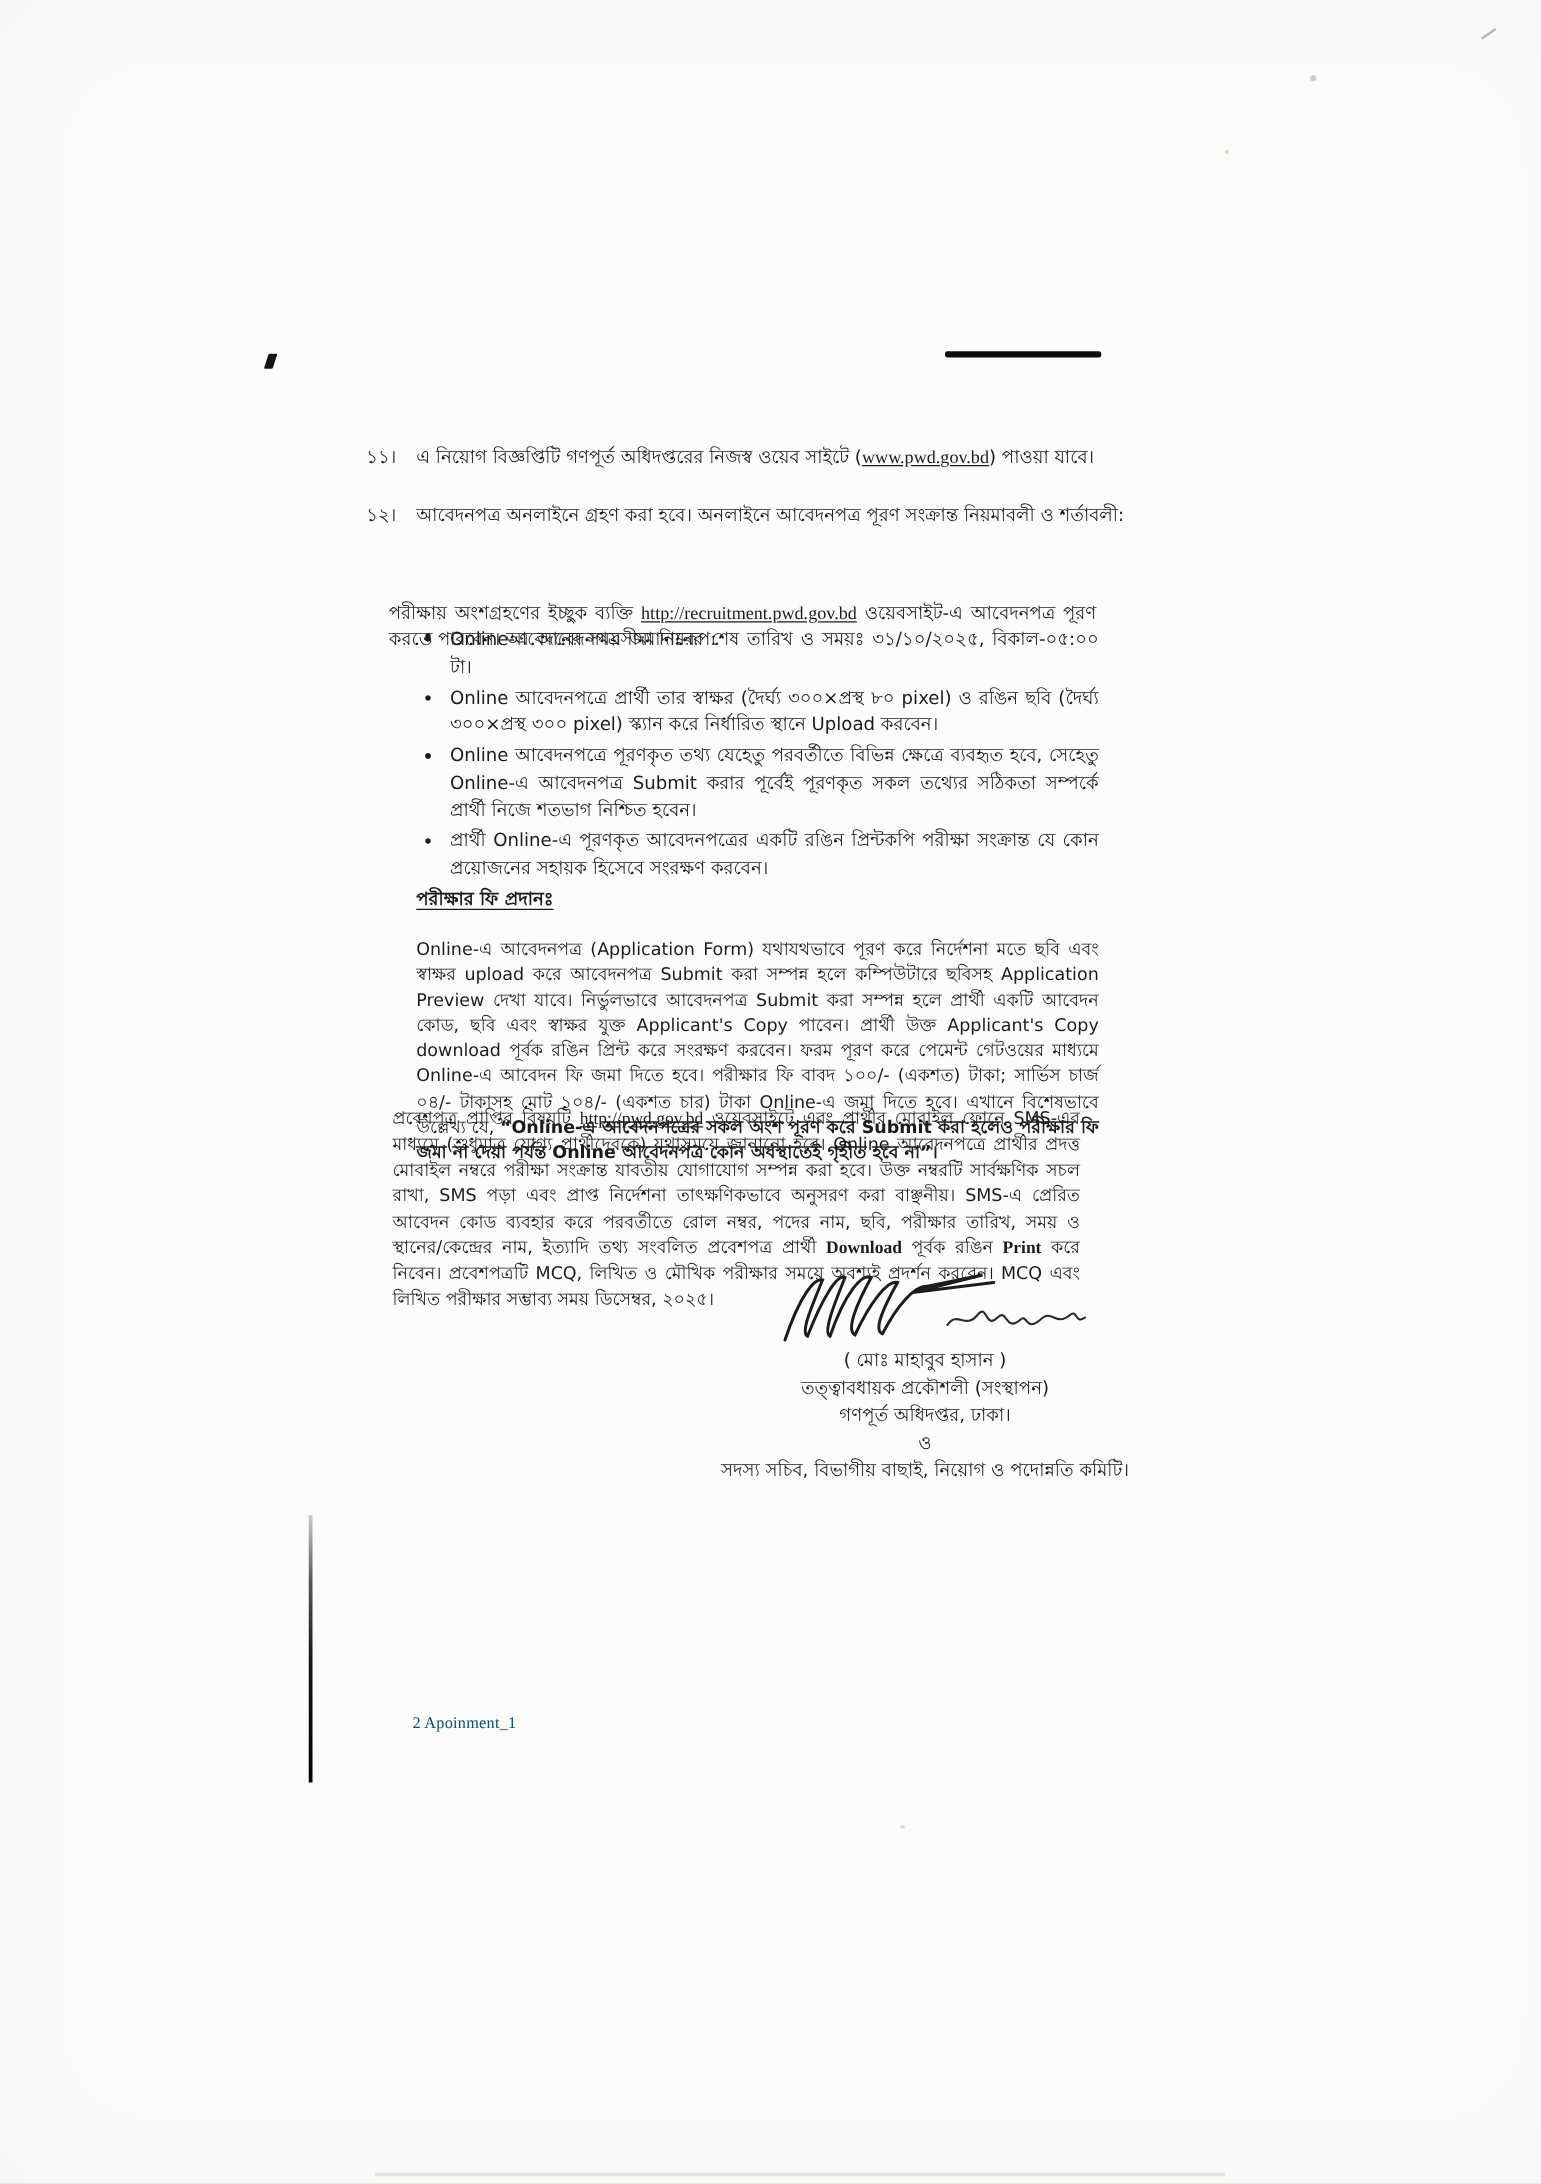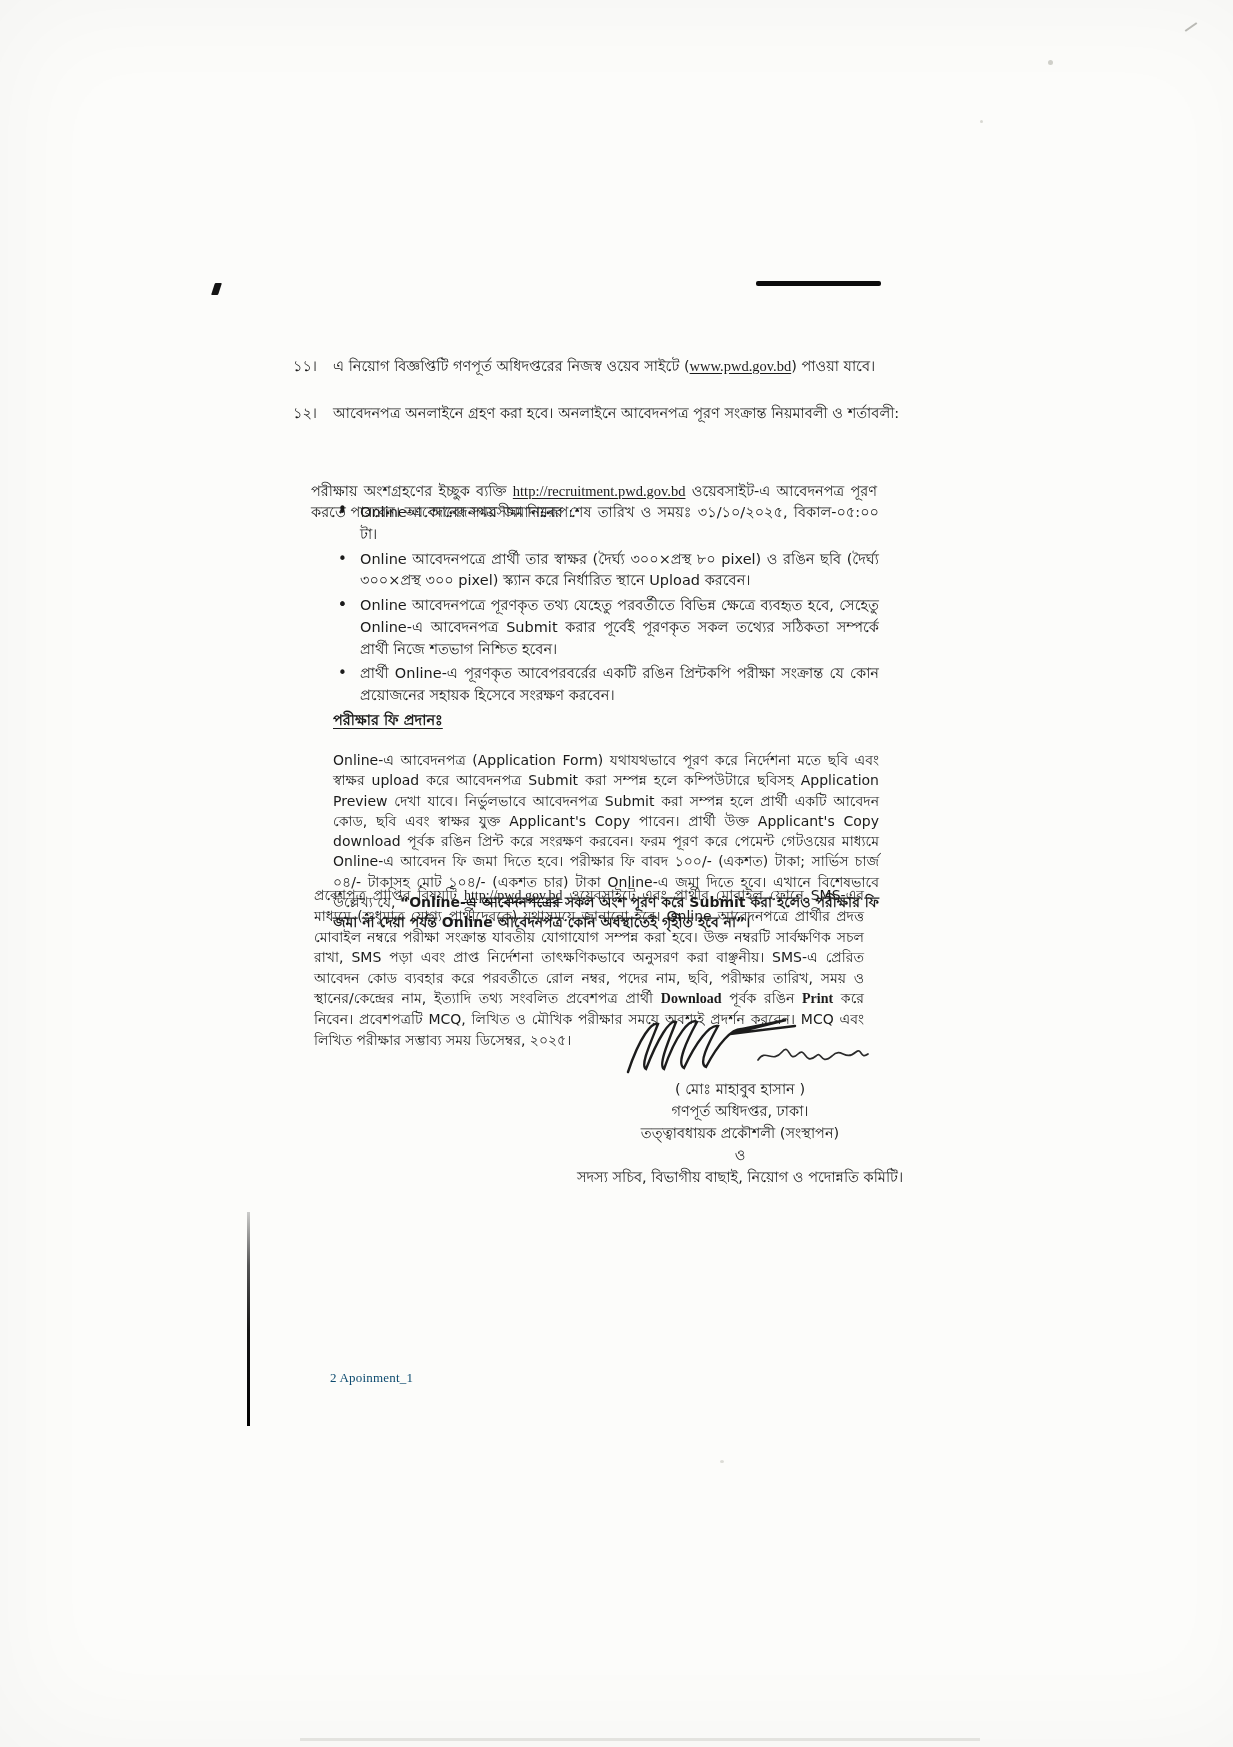--- a/index.html
+++ b/index.html
@@ -84,35 +84,35 @@
   </div>
 
   <p id="intro"><span>পরীক্ষায় অংশগ্রহণের ইচ্ছুক ব্যক্তি </span><span class="ulink latin">http://recruitment.pwd.gov.bd</span><span> ওয়েবসাইট-এ আবেদনপত্র পূরণ করতে পারবেন। আবেদনের সময়সীমা নিম্নরূপ:</span></p>
 
   <ul id="bullets">
     <li><span class="dot">•</span></li>
     <li><span class="dot">•</span><span>Online-এ আবেদনপত্র জমাদানের শেষ তারিখ ও সময়ঃ ৩১/১০/২০২৫, বিকাল-০৫:০০ টা।</span></li>
     <li><span class="dot">•</span><span>Online আবেদনপত্রে প্রার্থী তার স্বাক্ষর (দৈর্ঘ্য ৩০০×প্রস্থ ৮০ pixel) ও রঙিন ছবি (দৈর্ঘ্য ৩০০×প্রস্থ ৩০০ pixel) স্ক্যান করে নির্ধারিত স্থানে Upload করবেন।</span></li>
     <li><span class="dot">•</span></li>
     <li><span class="dot">•</span><span>Online আবেদনপত্রে পূরণকৃত তথ্য যেহেতু পরবর্তীতে বিভিন্ন ক্ষেত্রে ব্যবহৃত হবে, সেহেতু Online-এ আবেদনপত্র Submit করার পূর্বেই পূরণকৃত সকল তথ্যের সঠিকতা সম্পর্কে প্রার্থী নিজে শতভাগ নিশ্চিত হবেন।</span></li>
-    <li><span class="dot">•</span><span>প্রার্থী Online-এ পূরণকৃত আবেপরবর্রের একটি রঙিন প্রিন্টকপি পরীক্ষা সংক্রান্ত যে কোন প্রয়োজনের সহায়ক হিসেবে সংরক্ষণ করবেন।</span></li>
+    <li><span class="dot">•</span><span>প্রার্থী Online-এ পূরণকৃত আবেদনপত্রের একটি রঙিন প্রিন্টকপি পরীক্ষা সংক্রান্ত যে কোন প্রয়োজনের সহায়ক হিসেবে সংরক্ষণ করবেন।</span></li>
   </ul>
 
   <div id="fee-heading">পরীক্ষার ফি প্রদানঃ</div>
   <p id="fee-para"><span>Online-এ আবেদনপত্র (Application Form) যথাযথভাবে পূরণ করে নির্দেশনা মতে ছবি এবং স্বাক্ষর upload করে আবেদনপত্র Submit করা সম্পন্ন হলে কম্পিউটারে ছবিসহ Application Preview দেখা যাবে। নির্ভুলভাবে আবেদনপত্র Submit করা সম্পন্ন হলে প্রার্থী একটি আবেদন কোড, ছবি এবং স্বাক্ষর যুক্ত Applicant's Copy পাবেন। প্রার্থী উক্ত Applicant's Copy download পূর্বক রঙিন প্রিন্ট করে সংরক্ষণ করবেন। ফরম পূরণ করে পেমেন্ট গেটওয়ের মাধ্যমে Online-এ আবেদন ফি জমা দিতে হবে। পরীক্ষার ফি বাবদ ১০০/- (একশত) টাকা; সার্ভিস চার্জ ০৪/- টাকাসহ মোট ১০৪/- (একশত চার) টাকা Online-এ জমা দিতে হবে। এখানে বিশেষভাবে উল্লেখ্য যে, </span><span class="seg-bold">“Online-এ আবেদনপত্রের সকল অংশ পূরণ করে Submit করা হলেও পরীক্ষার ফি জমা না দেয়া পর্যন্ত Online আবেদনপত্র কোন অবস্থাতেই গৃহীত হবে না”।</span></p>
 
   <p id="admit-para"><span>প্রবেশপত্র প্রাপ্তির বিষয়টি </span><span class="ulink latin">http://pwd.gov.bd</span><span> ওয়েবসাইটে এবং প্রার্থীর মোবাইল ফোনে SMS-এর মাধ্যমে (শুধুমাত্র যোগ্য প্রার্থীদেরকে) যথাসময়ে জানানো হবে। Online আবেদনপত্রে প্রার্থীর প্রদত্ত মোবাইল নম্বরে পরীক্ষা সংক্রান্ত যাবতীয় যোগাযোগ সম্পন্ন করা হবে। উক্ত নম্বরটি সার্বক্ষণিক সচল রাখা, SMS পড়া এবং প্রাপ্ত নির্দেশনা তাৎক্ষণিকভাবে অনুসরণ করা বাঞ্ছনীয়। SMS-এ প্রেরিত আবেদন কোড ব্যবহার করে পরবর্তীতে রোল নম্বর, পদের নাম, ছবি, পরীক্ষার তারিখ, সময় ও স্থানের/কেন্দ্রের নাম, ইত্যাদি তথ্য সংবলিত প্রবেশপত্র প্রার্থী </span><span class="seg-bold latin">Download</span><span> পূর্বক রঙিন </span><span class="seg-bold latin">Print</span><span> করে নিবেন। প্রবেশপত্রটি MCQ, লিখিত ও মৌখিক পরীক্ষার সময়ে অবশ্যই প্রদর্শন করবেন। MCQ এবং লিখিত পরীক্ষার সম্ভাব্য সময় ডিসেম্বর, ২০২৫।</span></p>
 
   <div id="signature">
     <svg width="300" height="72" viewBox="0 0 300 72" aria-hidden="true">
       <path d="M38,58 C50,22 62,8 68,10 C60,30 50,52 56,55 C68,24 80,5 86,8 C78,28 68,52 74,55 C86,20 100,4 107,8 C97,26 86,50 94,54 C106,28 120,10 128,12 C118,30 108,50 116,53 C128,30 142,14 152,15 L196,6 L140,20 L205,12" stroke="#1c1c1c" fill="none" stroke-width="2.4" stroke-linecap="round"></path>
       <path d="M168,46 C176,34 182,50 192,38 C200,28 198,50 208,40 C216,32 214,52 226,42 C232,36 230,52 242,42 C252,32 254,48 266,38 C272,33 270,46 278,40" stroke="#2a2a2a" fill="none" stroke-width="1.7" stroke-linecap="round"></path>
     </svg>
     <div class="sig-line">( মোঃ মাহাবুব হাসান )</div>
+    <div class="sig-line">তত্ত্বাবধায়ক প্রকৌশলী (সংস্থাপন)</div>
     <div class="sig-line">গণপূর্ত অধিদপ্তর, ঢাকা।</div>
-    <div class="sig-line">তত্ত্বাবধায়ক প্রকৌশলী (সংস্থাপন)</div>
     <div class="sig-line">ও</div>
     <div class="sig-line">সদস্য সচিব, বিভাগীয় বাছাই, নিয়োগ ও পদোন্নতি কমিটি।</div>
   </div>
 
   <div id="page-footer">2 Apoinment_1</div>
 
 </div>
 
 </body></html>

